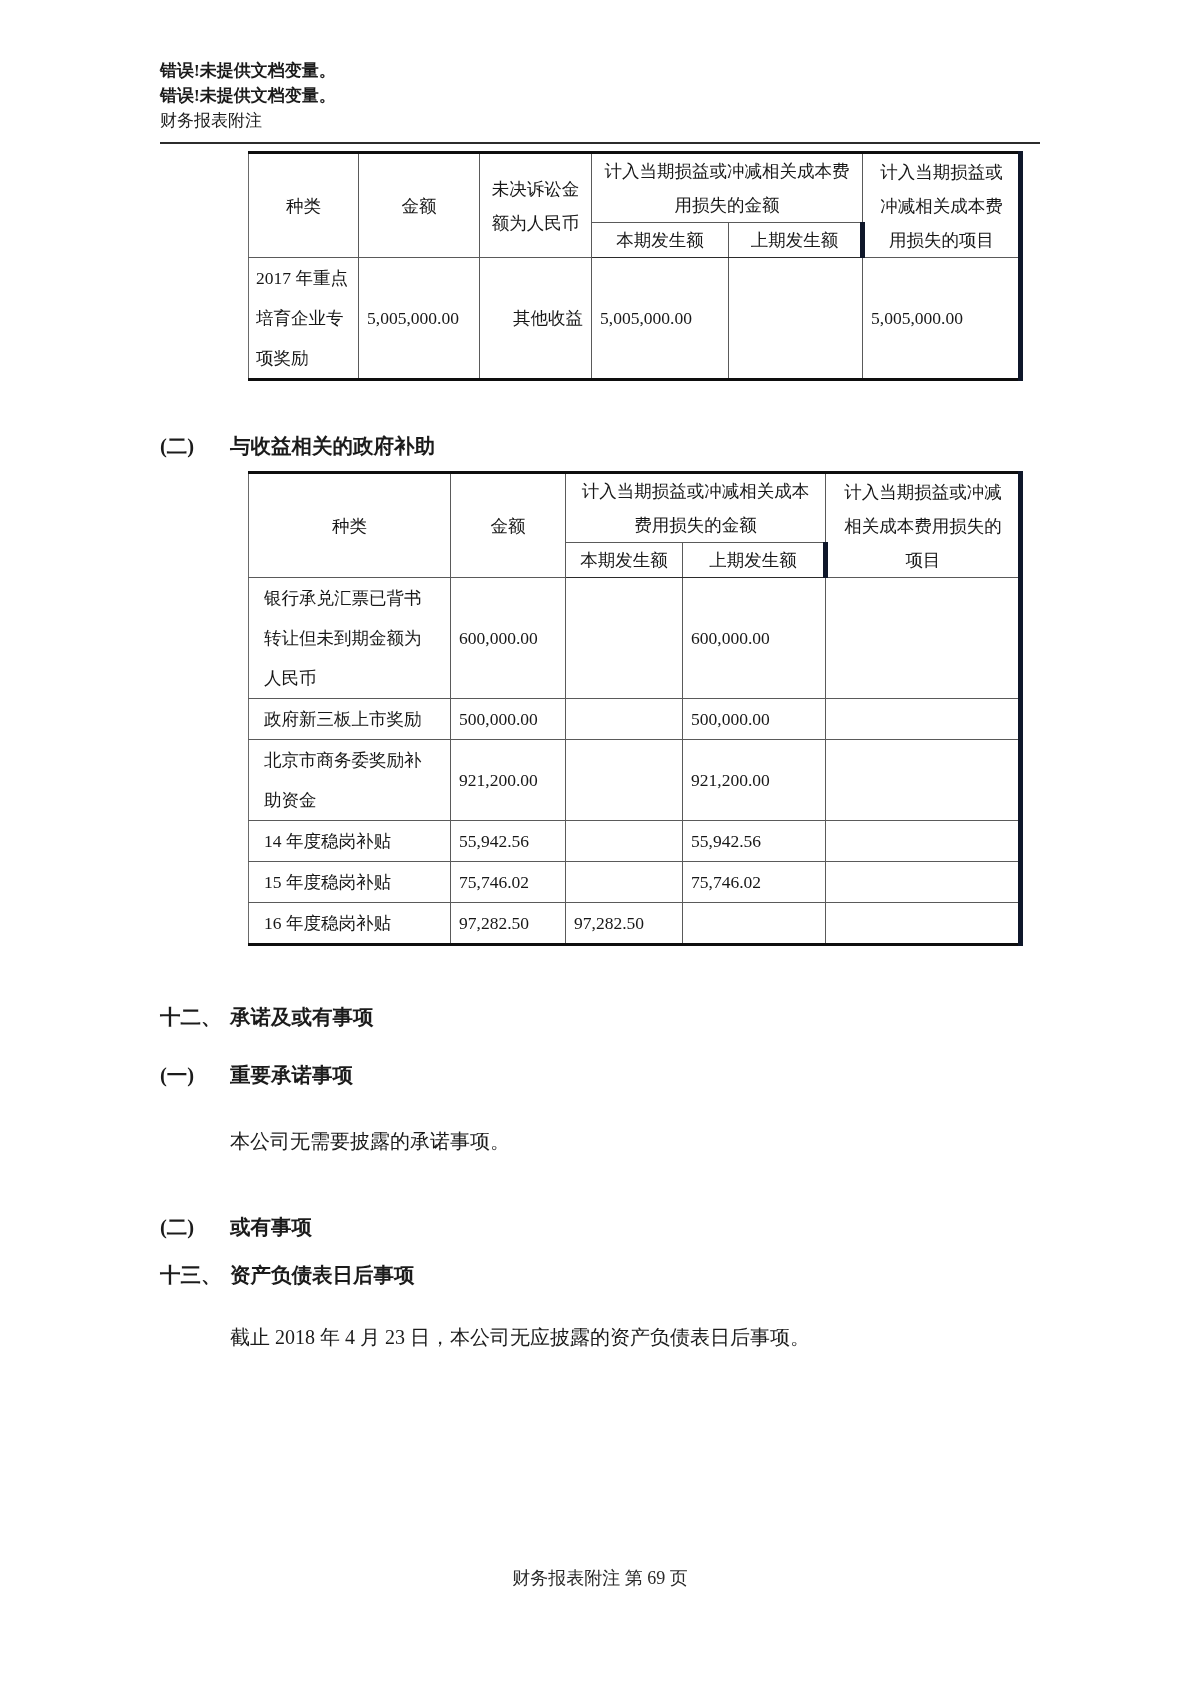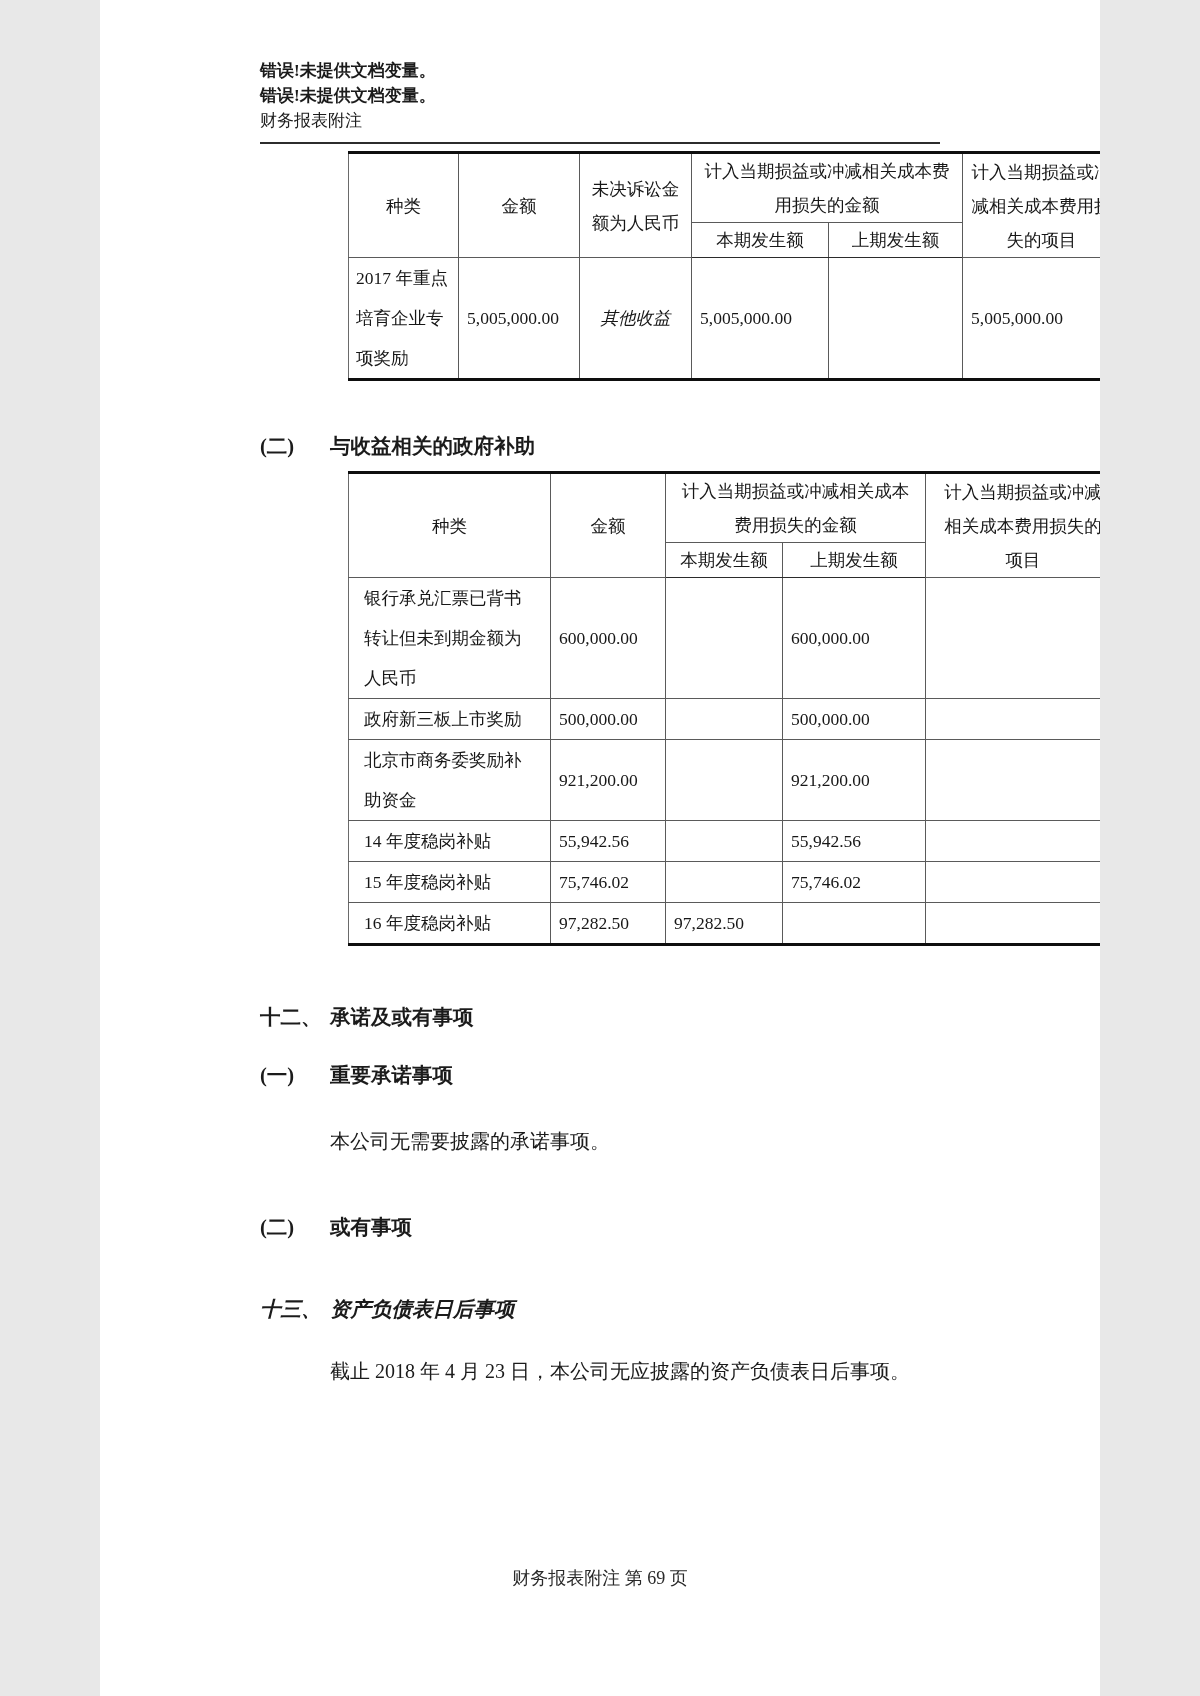--- a/index.html
+++ b/index.html
@@ -1,18 +1,18 @@
 <!DOCTYPE html>
 <html><head>
 <meta charset="utf-8">
 <style>
   html,body{margin:0;padding:0;background:#e8e8e8;}
   .page{
     position:relative;
-    width:1000px;height:1696px;
+    width:1200px;height:1696px;
     margin:0 auto;
     background:#ffffff;
     color:#1b1b1b;
     font-family:"Liberation Serif","DejaVu Serif",serif;
     box-sizing:border-box;
     padding:58px 160px 0 160px;
     overflow:hidden;
   }
   
   .ph-line{font-size:17px;line-height:25px;}
@@ -34,25 +34,25 @@
     font-weight:400;
     padding:0 8px;
     vertical-align:middle;
     word-break:break-all;
   }
   .tbl th{text-align:center;line-height:34px;}
   .tbl td{line-height:40px;}
   .tbl thead tr:first-child th{border-top:none;}
   .tbl tbody tr:last-child td{border-bottom:none;}
   .tbl th:first-child,.tbl td:first-child{border-left:1px solid #6a6a6a;}
-  .tbl th:last-child,.tbl td:last-child{border-right:1px solid #0f172a;font-family:Liberation Serif, serif;}
+  .tbl th:last-child,.tbl td:last-child{border-right:5px solid #0f172a;font-family:Liberation Serif, serif;}
   .tbl thead tr:last-child th{border-bottom:1.5px solid #2b2b2b;}
   td.kind{text-align:left;}
   td.num{text-align:left;padding-right:10px;}
-  td.ctr{text-align:center;font-style:italic;}
+  td.ctr{text-align:right;}
   .t1 td.kind{padding:0 7px;}
   .t2 td.kind{padding:0 16px 0 15px;}
   .t2 .proj-col{padding:0 16px;}
   .t2 th.group{padding:0 12px;}
 
   
   .sec{display:flex;font-size:20.5px;line-height:30px;}
   .sec-label{flex:0 0 70px;}
   .sec-title{font-weight:700;}
   .sec-label.b{font-weight:700;}
@@ -68,21 +68,21 @@
 
   
   .t1{margin-top:7px;}
   .sec-2{margin-top:50px;}
   .t2{margin-top:10px;}
   .sec-12{margin-top:56px;}
   .sec-12-1{margin-top:28px;}
   .p-commit{margin-top:24px;}
   .sec-12-2{margin-top:44px;}
   .p-conting{margin-top:15px;}
-  .sec-13{margin-top:52px;font-style:italic;}
+  .sec-13{margin-top:18px;}
   .p-after{margin-top:20px;}
 
   .footer{
     position:absolute;left:0;right:0;bottom:106px;
     text-align:center;font-size:18px;color:#2a2a2a;
   }
 </style>
 </head>
 <body>
 

